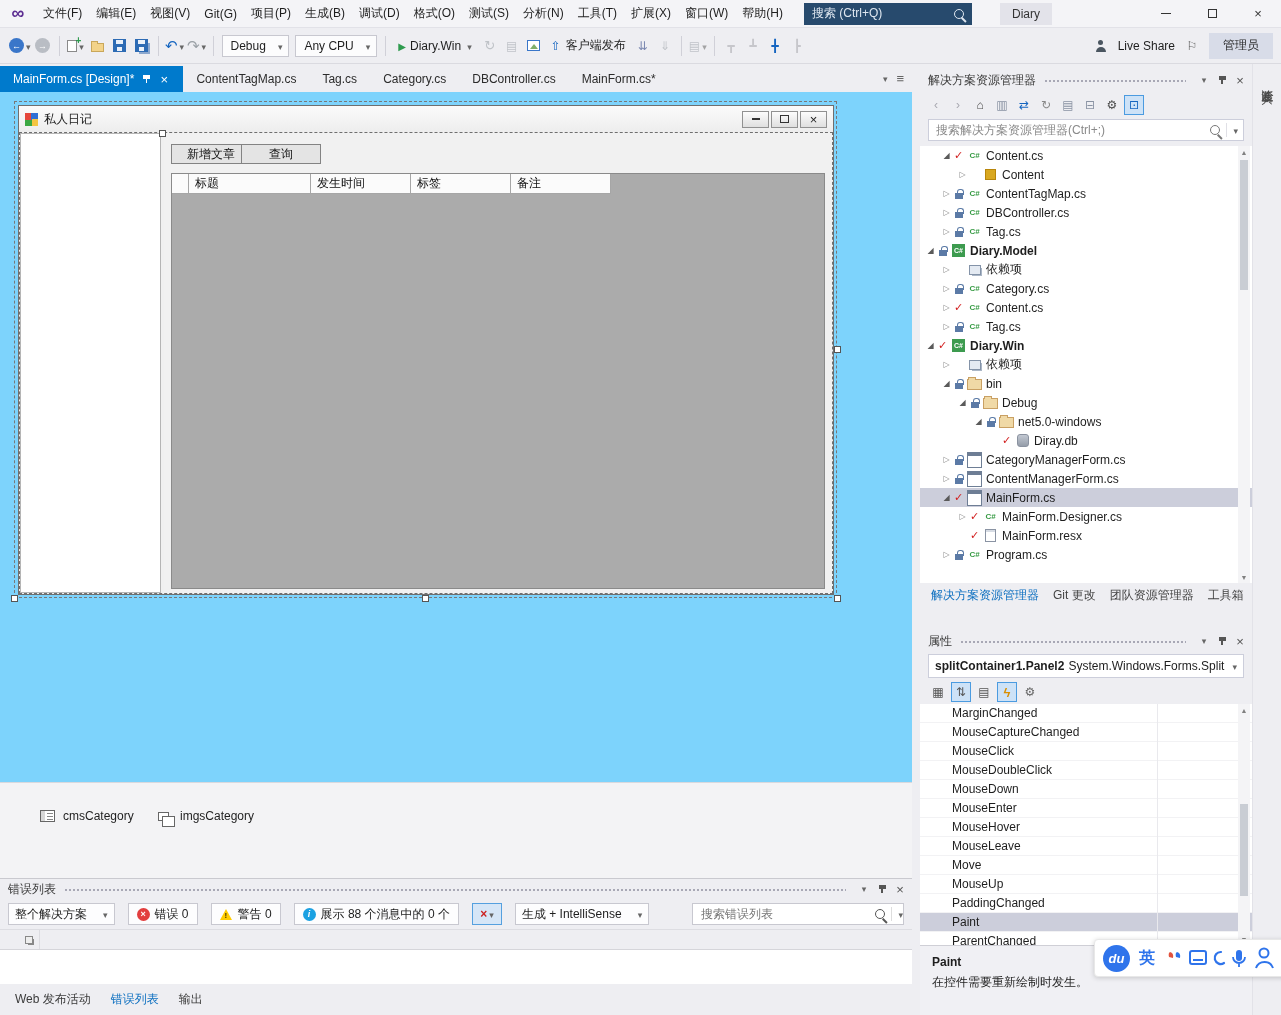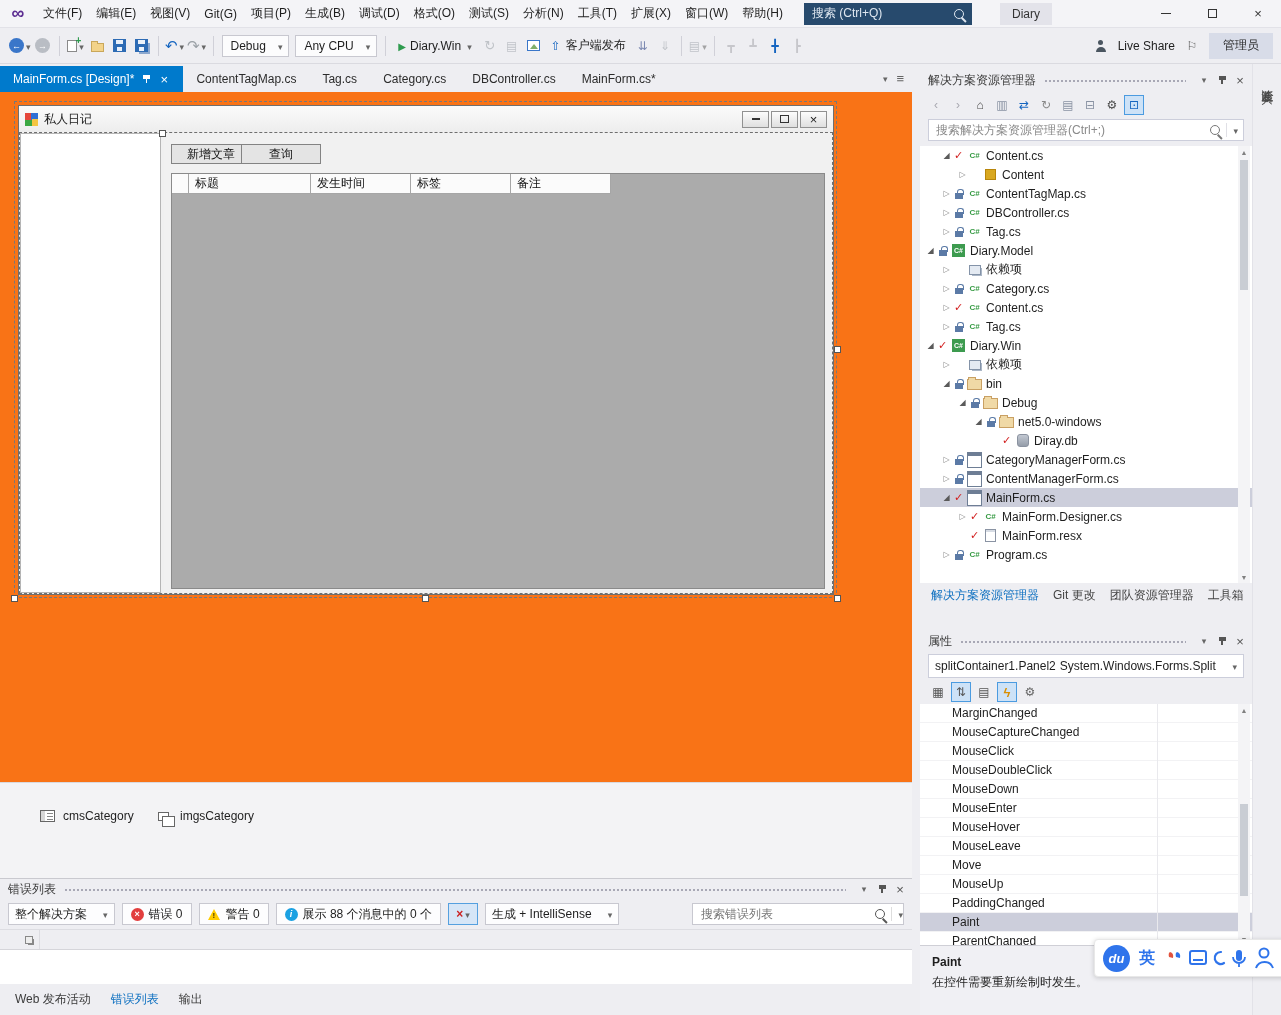--- a/index.html
+++ b/index.html
@@ -79,21 +79,21 @@
   
   .tabstrip{position:absolute;left:0;top:64px;width:912px;height:28px;background:#EEEEF2;display:flex;align-items:flex-end}
   .tabs-wrap{display:flex;align-items:flex-end;height:100%}
   .tab{height:26px;display:flex;align-items:center;padding:0 13px;gap:6px;color:#2B2B2B;white-space:nowrap}
   .tab.active{background:#007ACC;color:#fff}
   .tab:not(.active) .tab-ctl{display:none}
   .tab .hic{color:#fff;width:12px;margin-left:0}
   .ts-right{margin-left:auto;display:flex;align-items:center;gap:9px;padding:0 8px;height:100%;color:#666}
 
   
-  .designer{position:absolute;left:0;top:92px;width:912px;height:690px;background:#f97316;overflow:hidden}
+  .designer{position:absolute;left:0;top:92px;width:912px;height:690px;background:#7dd3fc;overflow:hidden}
   .form-sel{position:absolute;left:14px;top:9px;width:823px;height:497px;border:1px dashed #787878}
   .handle{position:absolute;width:7px;height:7px;background:#fff;border:1px solid #555;z-index:5}
   .form-win{position:absolute;left:18px;top:13px;width:816px;height:490px;background:#F0F0F0;border:1px solid #6F6F6F}
   .form-titlebar{height:26px;display:flex;align-items:center;padding:0 6px;background:linear-gradient(#FBFBFB,#EDEDED)}
   .form-ico{width:13px;height:13px;background:conic-gradient(#2F6FD6 0 25%,#F4C542 0 50%,#3BA843 0 75%,#E5473B 0);flex:none}
   .form-title-label{margin-left:6px;color:#222}
   .form-ctl{margin-left:auto;display:flex}
   .fbtn{width:27px;height:17px;border:1px solid #919191;background:linear-gradient(#FCFCFC,#DFDFDF);
         display:flex;align-items:center;justify-content:center;margin-left:2px;color:#222;font-size:11px}
   .fb-min{width:8px;height:2px;background:#333}
@@ -127,21 +127,21 @@
   .ic-imgl::after{content:"";position:absolute;left:3px;top:3px;width:11px;height:9px;border:1px solid #666;background:#fff}
 
   
   .panel-head{display:flex;align-items:center;height:20px;padding:0 4px 0 8px;color:#3B3B3B;white-space:nowrap}
   .grip{flex:1;height:5px;margin:0 8px;align-self:center;
         background-image:radial-gradient(circle,#A8A8B5 1px,transparent 1.2px);background-size:4px 4px;background-position:0 1px}
 
   
   .errorlist{position:absolute;left:0;top:878px;width:912px;height:106px;background:#EEEEF2;
              border-top:1px solid #C9C9CF;display:flex;flex-direction:column}
-  .el-toolbar{height:30px;display:flex;align-items:center;padding:0 8px;gap:7px}
+  .el-toolbar{height:30px;display:flex;align-items:center;padding:0 8px;gap:13px}
   .el-combo{height:22px;border:1px solid #C8C8D0;background:#FDFDFE;display:flex;align-items:center;
             padding:0 6px;gap:16px;white-space:nowrap}
   .el-tbtn{height:22px;border:1px solid #C8C8D0;background:#FDFDFE;display:flex;align-items:center;
            padding:0 8px;gap:5px;white-space:nowrap}
   .ic-errc{width:13px;height:13px;border-radius:50%;background:#E23E3E;color:#fff;display:flex;
            align-items:center;justify-content:center;font-size:9px;font-weight:bold;flex:none}
   .warnwrap{position:relative;width:13px;height:12px;flex:none}
   .warnwrap::before{content:"";position:absolute;left:0;top:1px;border-left:6.5px solid transparent;
            border-right:6.5px solid transparent;border-bottom:11px solid #FFCC00}
   .warnwrap::after{content:"!";position:absolute;left:5px;top:3px;font-size:8px;font-weight:bold;color:#4A3800}
@@ -180,21 +180,21 @@
   .sicon{width:20px;height:20px;display:flex;align-items:center;justify-content:center;color:#4A4A4A;font-size:12px}
   .sicon.pressed{background:#CDE2F7;border:1px solid #4B9BE0;color:#1565C0}
   .se-search{height:22px;margin:2px 8px 5px 8px;border:1px solid #CCCEDB;background:#fff;display:flex;
              align-items:center;padding:0 5px 0 7px;color:#8A8A8A;gap:6px}
   .se-search .txt{flex:1;white-space:nowrap;overflow:hidden}
   .se-search .vr{width:1px;height:14px;background:#E0E0E6}
   .se-tree{flex:1;background:#fff;position:relative;overflow:hidden}
   .tree-rows{position:absolute;inset:0 14px 0 0}
   .tree-row{height:19px;display:flex;align-items:center;white-space:nowrap;padding-left:4px;width:120%}
   .tree-row.selected{background:#CCCEDB}
-  .tree-row.bold .tlabel{font-weight:normal}
+  .tree-row.bold .tlabel{font-weight:bold}
   .expander{width:13px;flex:none;display:flex;justify-content:center;font-size:8px;color:#5A5A5A}
   .expander.expanded::before{content:"◢"}
   .expander.collapsed::before{content:"▷";color:#8A8A8A}
   .status{width:13px;height:15px;flex:none;position:relative}
   .status.check::before{content:"✓";position:absolute;left:1px;top:1px;color:#D11C1C;font-weight:bold;font-size:11px}
   .status.lock::before{content:"";position:absolute;left:2px;top:7px;width:8px;height:6px;background:#5B7AA6}
   .status.lock::after{content:"";position:absolute;left:3.5px;top:3px;width:5px;height:5px;border:1.5px solid #5B7AA6;border-bottom:none;border-radius:3px 3px 0 0}
   .ficon{width:17px;height:15px;flex:none;margin-right:3px;position:relative;display:flex;align-items:center;justify-content:center}
   .ficon.cs::before{content:"C#";font-size:8px;font-weight:bold;color:#369A43}
   .ficon.proj::before{content:"C#";font-size:7px;font-weight:bold;color:#fff;background:#3D9B4F;width:13px;height:13px;display:flex;align-items:center;justify-content:center}
@@ -210,21 +210,21 @@
   .vscroll .thumb{position:absolute;left:2px;right:2px;background:#C9CDD4}
   .se-tabs{height:24px;display:flex;align-items:center;padding:0 4px;background:#EEEEF2}
   .setab{padding:0 7px;height:100%;display:flex;align-items:center;color:#444;white-space:nowrap}
   .setab.active{color:#0E70C0}
 
   
   .props{flex:1;display:flex;flex-direction:column;min-height:0}
   .props .panel-head{margin-top:24px}
   .obj-row{height:24px;margin:3px 8px 2px 8px;border:1px solid #CCCEDB;background:#fff;display:flex;
            align-items:center;padding:0 6px;gap:4px;white-space:nowrap;overflow:hidden}
-  .obj-name{font-weight:normal}
+  .obj-name{font-weight:bold}
   .obj-caret{margin-left:auto}
   .props-toolbar{height:24px;display:flex;align-items:center;padding:0 8px;gap:3px}
   .ic-cat::before{content:"▦";color:#555}
   .ic-az::before{content:"⇅";color:#555;font-size:12px}
   .ic-pp::before{content:"▤";color:#555}
   .ic-ltn::before{content:"ϟ";color:#D98E00;font-weight:bold;font-size:13px}
   .ic-wrench::before{content:"⚙";color:#666}
   .events{flex:1;background:#fff;position:relative;overflow:hidden}
   .ev-rows{position:absolute;inset:0 15px 0 0}
   .ev-row{height:19px;display:flex;align-items:center;padding-left:32px;border-bottom:1px solid #F2F2F4;width:105%}

